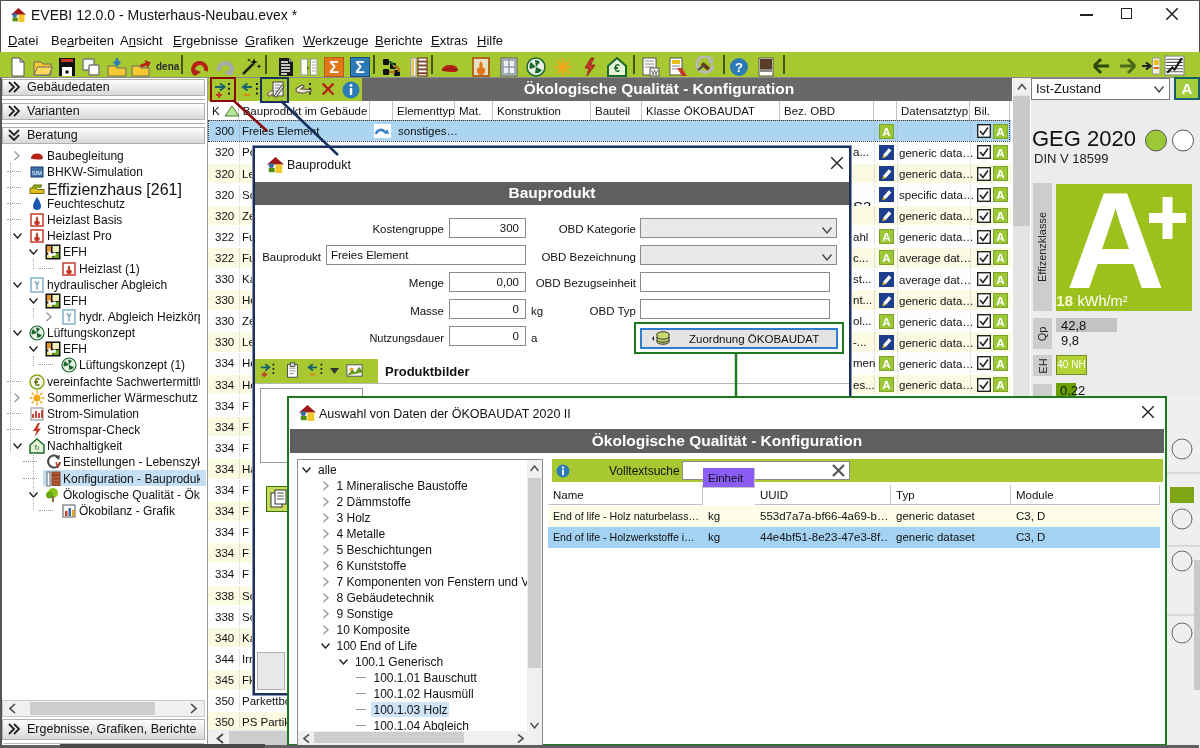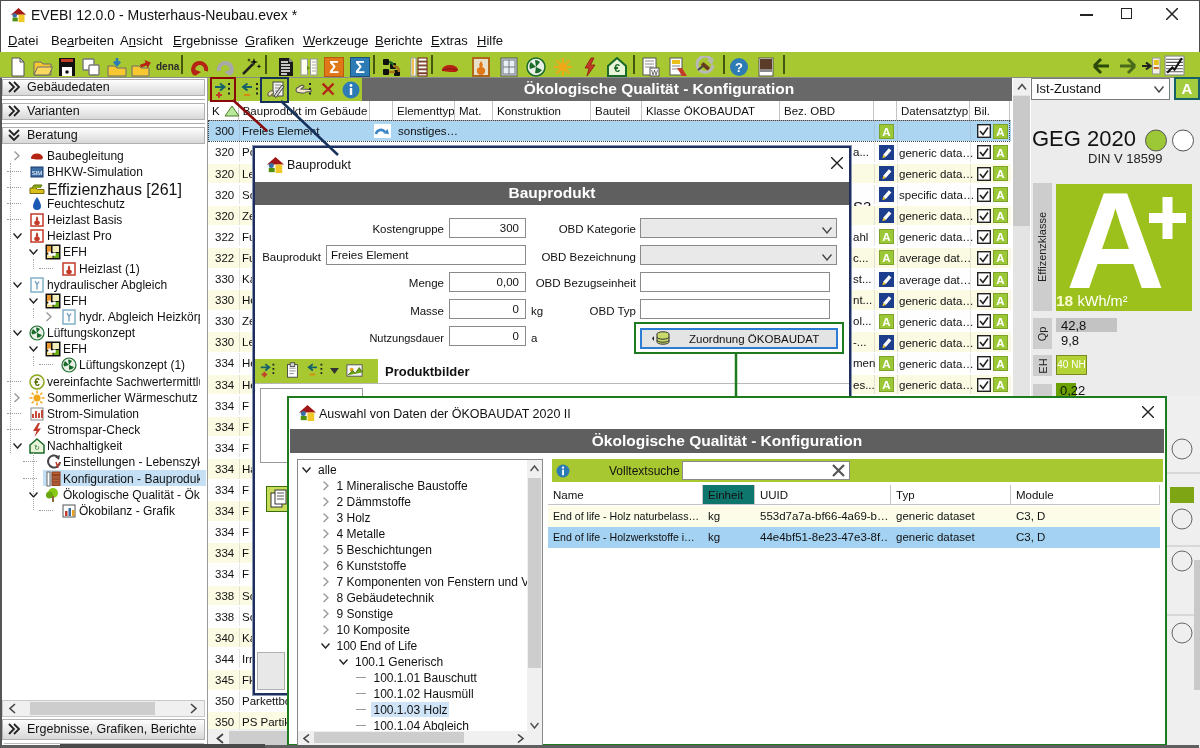--- a/index.html
+++ b/index.html
@@ -813,21 +813,21 @@
   </svg>
 <div class="a" style="left:229px;top:731px;width:410px;height:15px;background:#cdcdcd"></div>
 <div class="a" style="left:1031px;top:78px;width:169px;height:670px;background:#ececec"></div>
 <div class="a" style="left:1031px;top:78px;width:139px;height:22px;background:#fff;border:1px solid #7a7a7a"></div>
 <div class="a" style="left:1036px;top:81px;font-size:13px;color:#111">Ist-Zustand</div>
 <svg class="a" style="left:1154px;top:86px" width="10" height="7">
     <path d="M0.5,0.5 L5,6 L9.5,0.5" stroke="#444" stroke-width="1.4" fill="none"></path>
   </svg>
 <div class="a" style="left:1174px;top:77px;width:26px;height:23px;background:#a3cc3e;border:2px solid #16606a;color:#fff;font-size:15px;font-weight:bold;text-align:center;line-height:19px">A</div>
 <div class="a" style="left:1032px;top:126px;font-size:22px;color:#111">GEG 2020</div>
-<div class="a" style="left:1088px;top:151px;font-size:13px;color:#222">DIN V 18599</div>
+<div class="a" style="left:1034px;top:151px;font-size:13px;color:#222">DIN V 18599</div>
 <svg class="a" style="left:1144px;top:128px" width="50" height="25">
     <circle cx="12" cy="12.5" r="10.5" fill="#9cc838" stroke="#555"></circle>
     <circle cx="39" cy="12.5" r="10.5" fill="#fff" stroke="#555"></circle>
   </svg>
 <div class="a" style="left:1033px;top:183px;width:19px;height:128px;background:#cdcdcd"></div>
 <div class="a" style="left:1033px;top:183px;width:19px;height:128px;display:flex;align-items:center;justify-content:center">
     <span style="transform:rotate(-90deg);font-size:11px;color:#222;white-space:nowrap">Effizenzklasse</span>
   </div>
 <div class="a" style="left:1056px;top:184px;width:136px;height:127px;background:#9cc11c"></div>
 <div class="a" style="left:1066px;top:172px;font-size:137px;font-weight:bold;color:#fff;line-height:1">A</div>
@@ -1049,21 +1049,21 @@
     <circle cx="7" cy="7" r="6.5" fill="#2c7bb5"></circle>
     <rect x="6.1" y="5.7" width="1.9" height="5.5" fill="#fff"></rect>
     <circle cx="7" cy="3.7" r="1.1" fill="#fff"></circle>
   </svg>
 <div class="a" style="left:609px;top:464px;font-size:12px;color:#111">Volltextsuche</div>
 <div class="a" style="left:682px;top:461px;width:168px;height:19px;background:#fff;border:1px solid #8a8a8a"></div>
 <svg class="a" style="left:832px;top:464px" width="13" height="13">
     <path d="M1,1 L12,12 M12,1 L1,12" stroke="#555" stroke-width="2.2"></path>
   </svg>
 <div class="a" style="left:548px;top:485px;width:155px;height:20px;background:#fff;border-right:1px solid #c4c4c4;border-bottom:1px solid #c4c4c4;font-size:11.5px;color:#111;line-height:20px;padding-left:5px">Name</div>
-<div class="a" style="left:703px;top:485px;width:52px;height:20px;background:#0f766e;border-right:1px solid #c4c4c4;border-bottom:1px solid #c4c4c4;font-size:11.5px;color:#111;line-height:20px;padding-left:5px">Einheit</div>
+<div class="a" style="left:703px;top:468px;width:52px;height:20px;background:#8b5cf6;border-right:1px solid #c4c4c4;border-bottom:1px solid #c4c4c4;font-size:11.5px;color:#111;line-height:20px;padding-left:5px">Einheit</div>
 <div class="a" style="left:755px;top:485px;width:136px;height:20px;background:#fff;border-right:1px solid #c4c4c4;border-bottom:1px solid #c4c4c4;font-size:11.5px;color:#111;line-height:20px;padding-left:5px">UUID</div>
 <div class="a" style="left:891px;top:485px;width:120px;height:20px;background:#fff;border-right:1px solid #c4c4c4;border-bottom:1px solid #c4c4c4;font-size:11.5px;color:#111;line-height:20px;padding-left:5px">Typ</div>
 <div class="a" style="left:1011px;top:485px;width:149px;height:20px;background:#fff;border-right:1px solid #c4c4c4;border-bottom:1px solid #c4c4c4;font-size:11.5px;color:#111;line-height:20px;padding-left:5px">Module</div>
 <div class="a" style="left:548px;top:506px;width:612px;height:21px;background:#fcfce8"></div>
 <div class="a" style="left:553px;top:510px;font-size:10.6px;color:#111;white-space:nowrap;width:147px;overflow:hidden">End of life - Holz naturbelass…</div>
 <div class="a" style="left:708px;top:510px;font-size:11.5px;color:#111;white-space:nowrap;width:44px;overflow:hidden">kg</div>
 <div class="a" style="left:760px;top:510px;font-size:11.5px;color:#111;white-space:nowrap;width:128px;overflow:hidden">553d7a7a-bf66-4a69-b…</div>
 <div class="a" style="left:896px;top:510px;font-size:11.5px;color:#111;white-space:nowrap;width:112px;overflow:hidden">generic dataset</div>
 <div class="a" style="left:1016px;top:510px;font-size:11.5px;color:#111;white-space:nowrap;width:141px;overflow:hidden">C3, D</div>
 <div class="a" style="left:548px;top:527px;width:612px;height:21px;background:#a4d2f2"></div>

